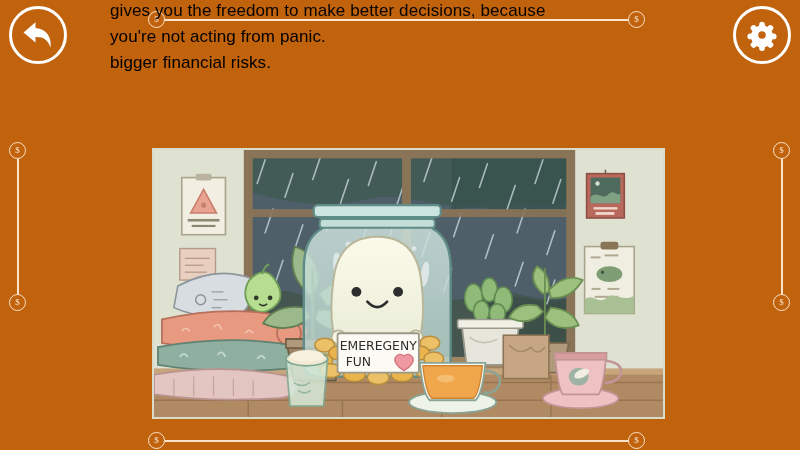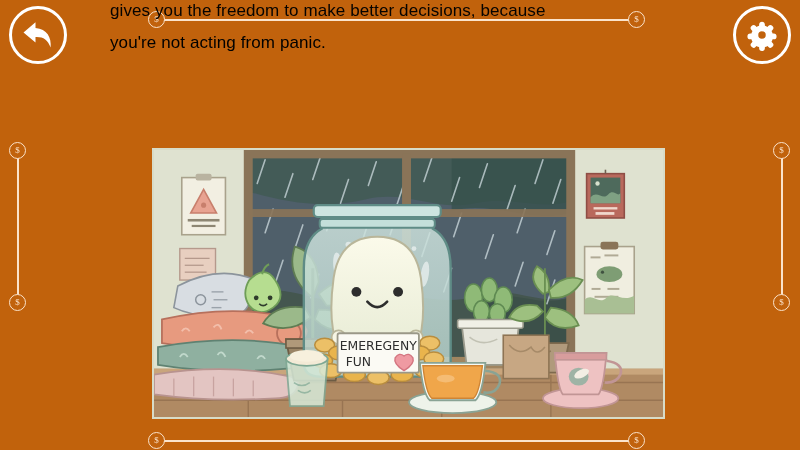--- a/index.html
+++ b/index.html
@@ -61,21 +61,21 @@
     position: absolute;
     left: 110px;
     top: 8px;
     width: 600px;
     color: #000000;
     font-size: 17px;
     line-height: 26px;
     letter-spacing: .1px;
     font-weight: 500;
   }
-  #lesson-text p { white-space: pre; margin-top: 6px; }
+  #lesson-text p { white-space: pre; }
   #lesson-text p.clipped {
     opacity: .97;
     margin-top: -10px;
     height: 26px;
     overflow: hidden;
   }
 
   
   #illustration {
     position: absolute;
@@ -124,20 +124,21 @@
         l0 1.3 a3.4 3.4 0 1 1-6.8 0 l0-1.3 a11 11 0 0 1-3.0-1.25 l-0.95 0.95 a3.4 3.4 0 1 1-4.8-4.8
         l0.95-0.95 a11 11 0 0 1-1.25-3.0 l-1.3 0 a3.4 3.4 0 1 1 0-6.8 l1.3 0 a11 11 0 0 1 1.25-3.0
         l-0.95-0.95 a3.4 3.4 0 1 1 4.8-4.8 l0.95 0.95 a11 11 0 0 1 3.0-1.25 l0-1.3 c0-1.9 1.5-3.4 3.4-3.4 Z
         M20 15.6 a4.4 4.4 0 1 0 0 8.8 a4.4 4.4 0 0 0 0-8.8 Z"></path>
     </svg>
   </div>
 
   <div id="lesson-text">
     <p class="clipped">gives you the freedom to make better decisions, because</p>
     <p>you're not acting from panic.</p>
+    <p>bigger financial risks.</p>
   </div>
 
   <div id="illustration">
     <svg viewBox="0 0 513 271" preserveAspectRatio="none">
       <defs>
         <clipPath id="frameclip">
             <rect x="0" y="0" width="513" height="271"></rect>
           </clipPath>
         <linearGradient id="jarGrad" x1="0" y1="0" x2="0" y2="1">
           <stop offset="0" stop-color="#cfe3de" stop-opacity=".85"></stop>

